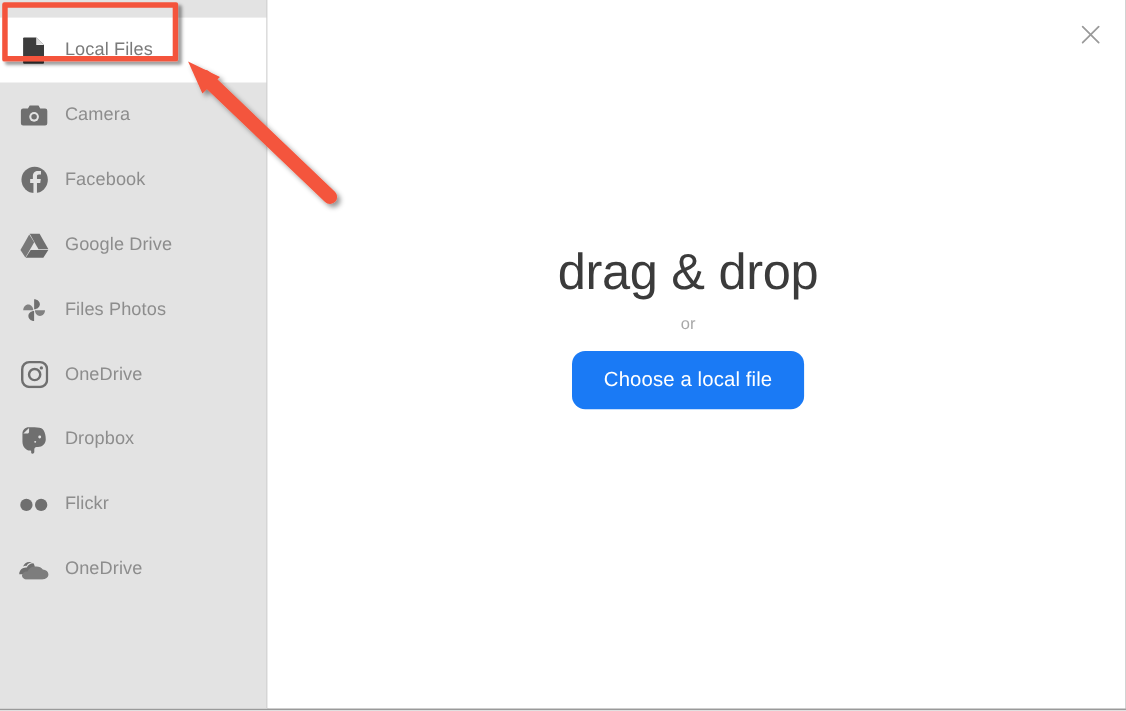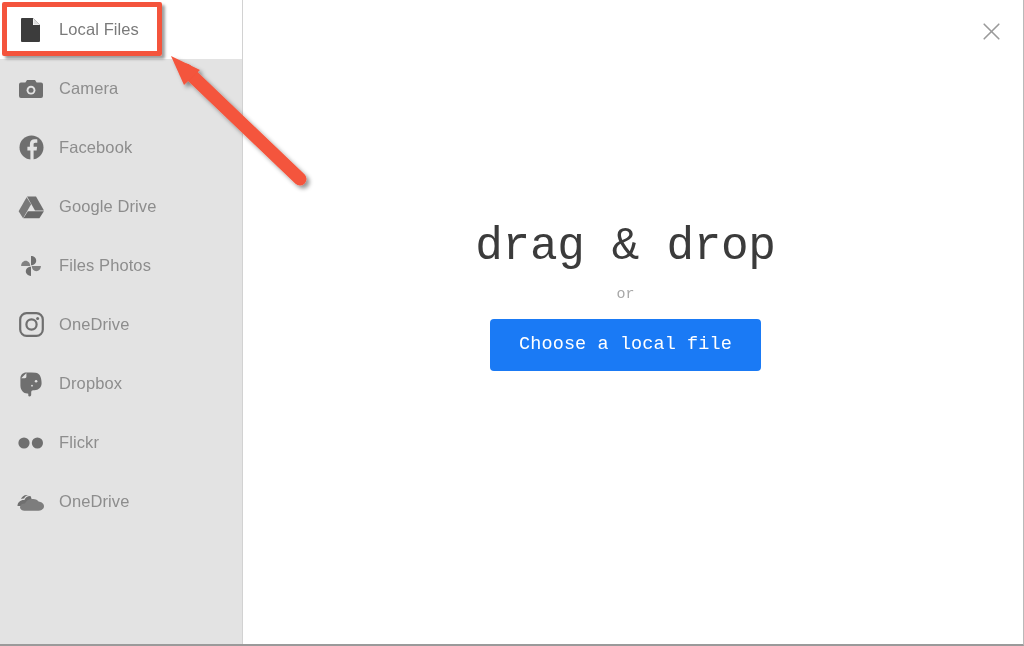--- a/index.html
+++ b/index.html
@@ -63,20 +63,21 @@
   .side-item .lbl {
     margin-left: 11px;
     font-size: 16.5px;
     color: #8d8d8d;
     letter-spacing: .1px;
     white-space: nowrap;
   }
   
   .side-item.active {
     background: #ffffff;
+    margin-top: 16px;
   }
   .side-item.active .lbl { color: #7a7a7a; }
 
   
   .main {
     position: absolute;
     left: 244px;
     top: 0;
     right: 0;
     bottom: 0;
@@ -94,21 +95,20 @@
     cursor: pointer;
   }
   .close-btn svg { display: block; }
 
   .dropzone {
     position: absolute;
     left: 0;
     right: 16px;
     top: 222px;
     text-align: center;
-    font-family: Liberation Mono, monospace;
   }
   .dz-title {
     font-size: 46px;
     line-height: 50px;
     color: #3b3b3b;
     font-weight: 400;
     letter-spacing: -0.3px;
   }
   .dz-or {
     margin-top: 14px;
@@ -116,21 +116,21 @@
     color: #a8a8a8;
   }
   .dz-btn {
     display: inline-block;
     margin-top: 16px;
     background: #1a7af5;
     color: #ffffff;
     font-size: 18.5px;
     padding: 15px 29px 16px 29px;
     border: 0;
-    border-radius: 4px;
+    border-radius: 12px;
     cursor: pointer;
     font-family: inherit;
     letter-spacing: .1px;
   }
 
   
   .hl-box {
     position: absolute;
     left: 2px;
     top: 2px;

